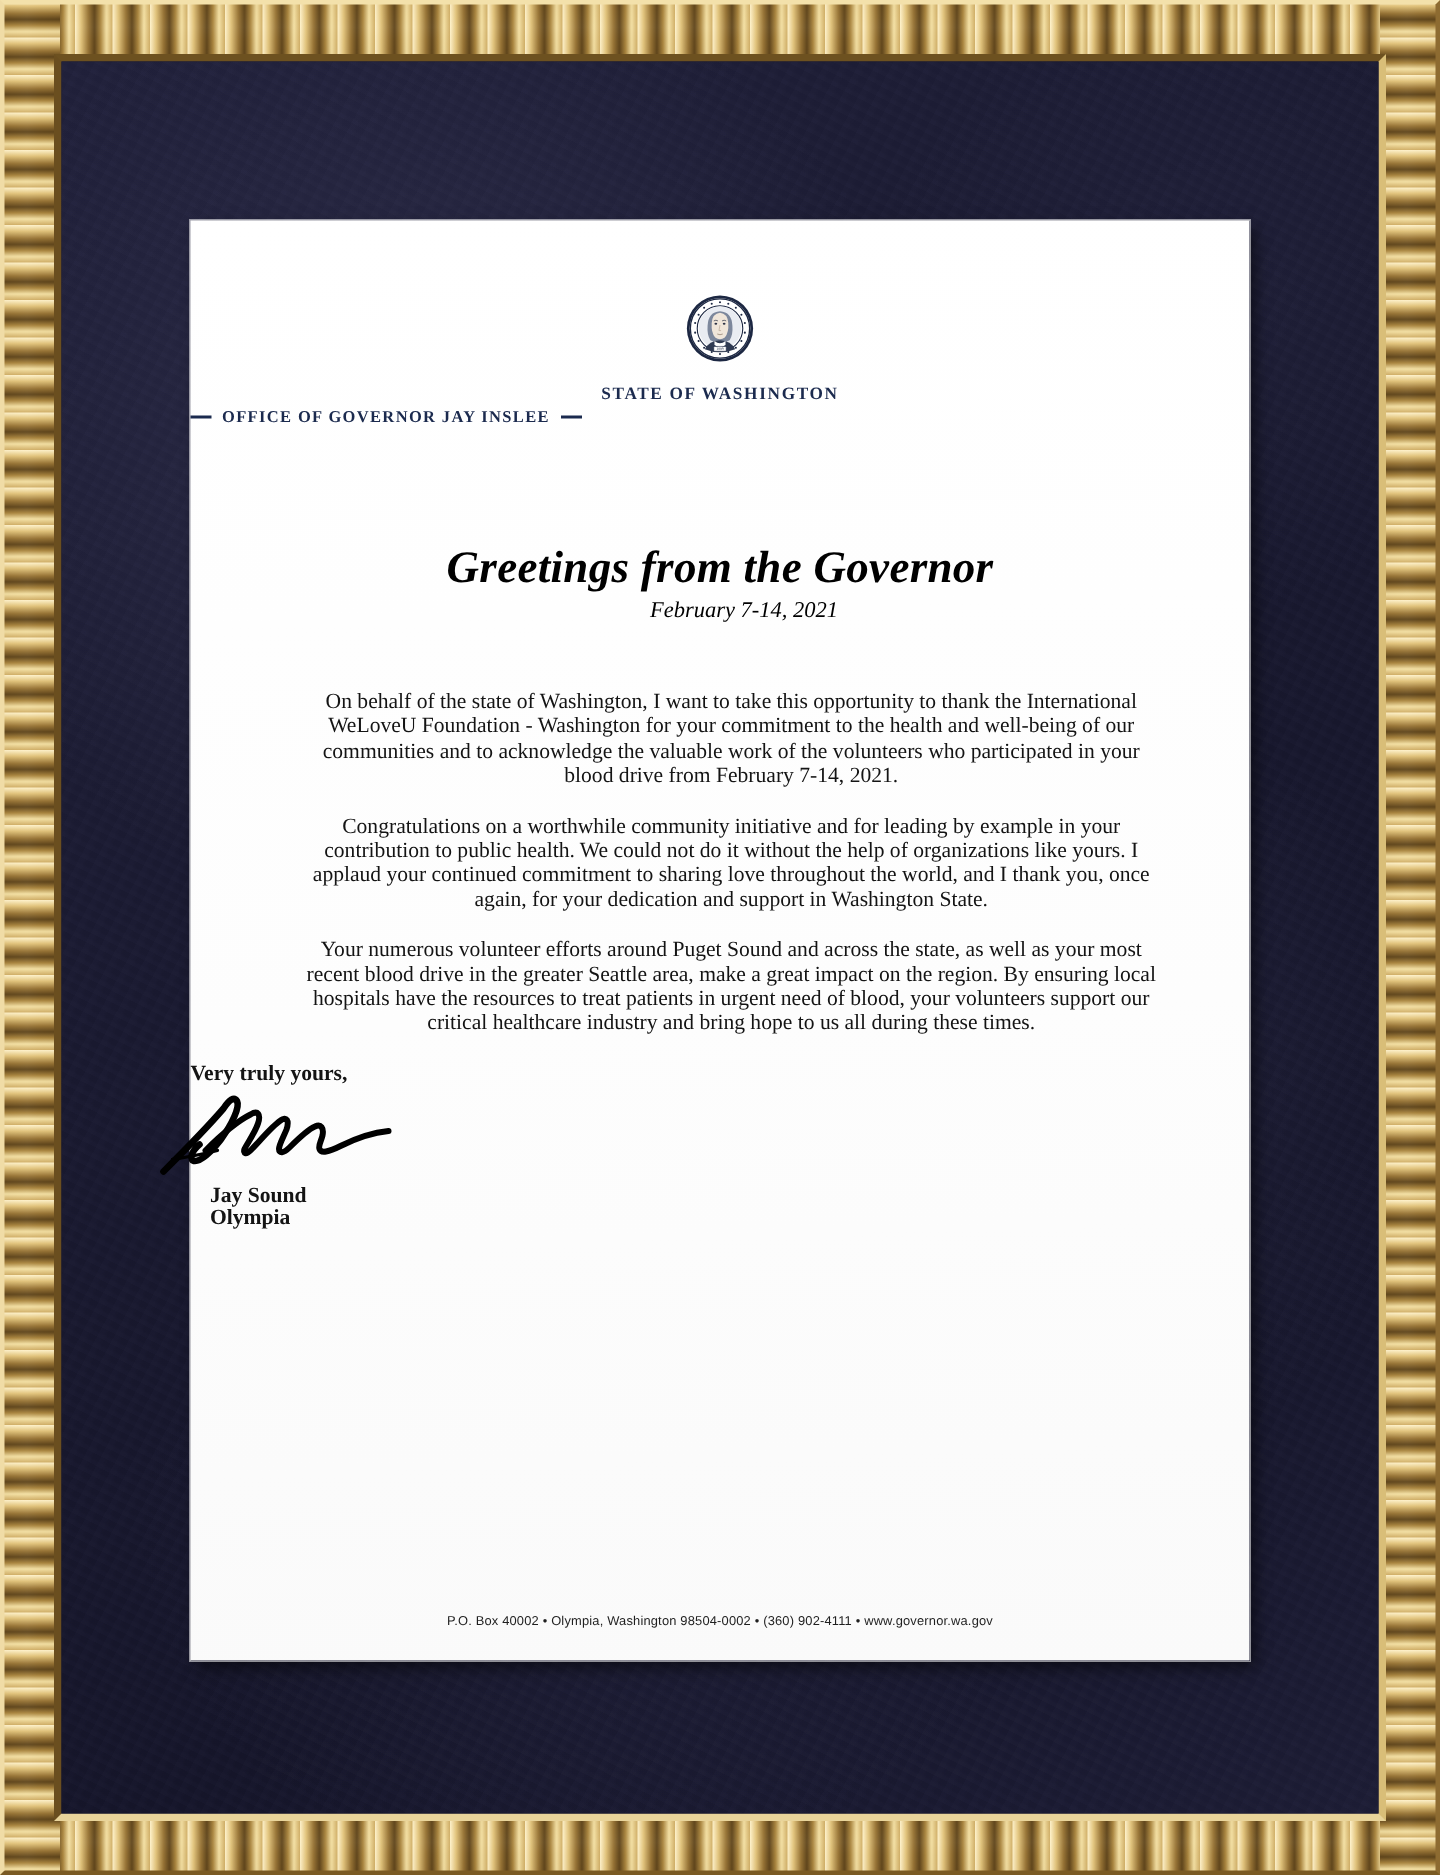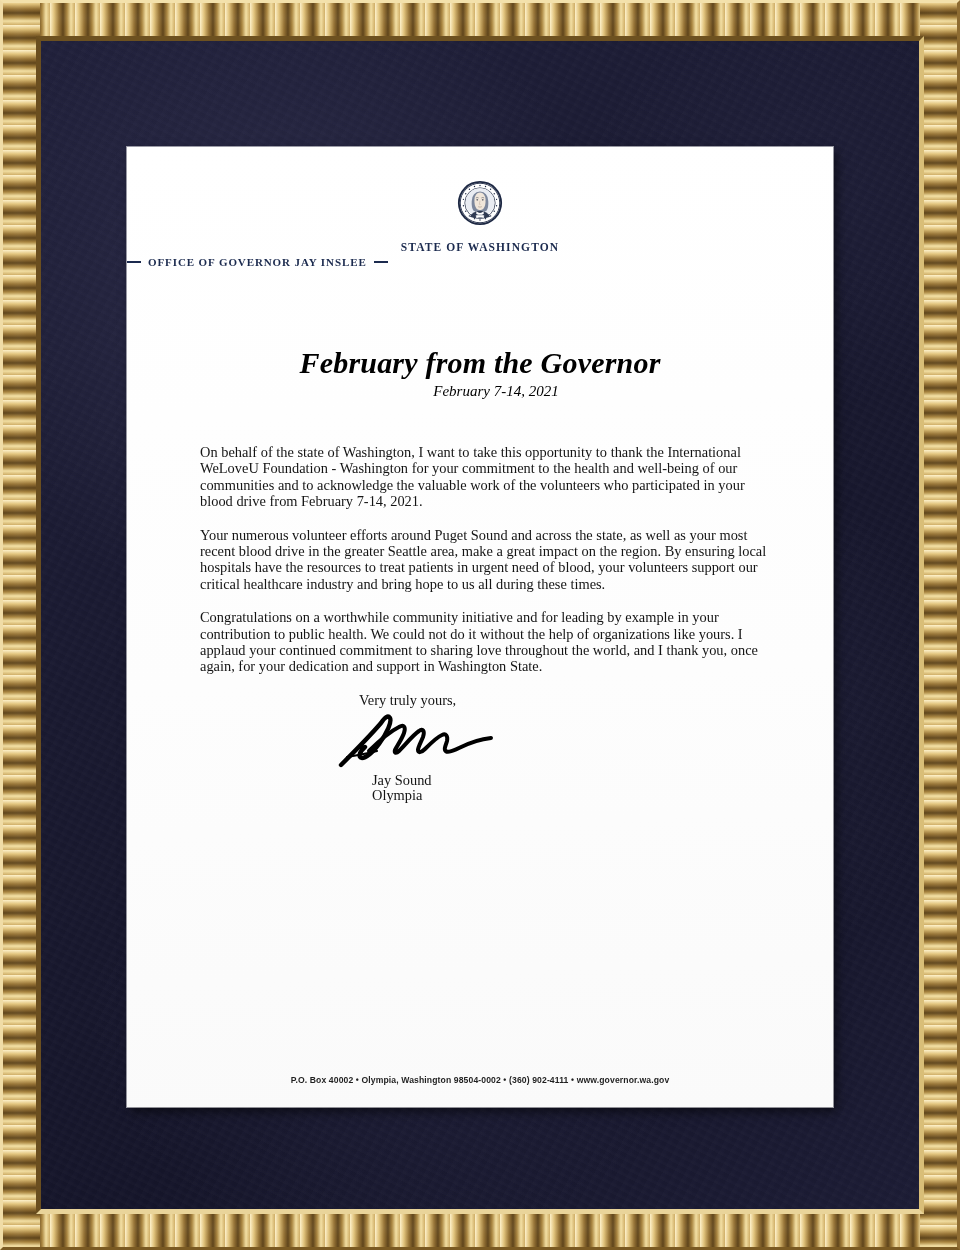--- a/index.html
+++ b/index.html
@@ -141,20 +141,21 @@
     background: linear-gradient(178deg, #ffffff 0%, #fdfdfd 55%, #fafafa 100%);
     box-shadow: 0 0 0 1px rgba(255,255,255,0.55),
                 4px 5px 10px rgba(0,0,0,0.55);
     box-sizing: border-box;
   }
 
   
   .letterhead {
     text-align: center;
     padding-top: 33px;
+    margin-top: 16px;
   }
   .seal {
     width: 46px;
     height: 46px;
     margin: 0 auto;
     display: block;
   }
   .lh-line1 {
     margin-top: 15px;
     font-family: "Liberation Serif", serif;
@@ -211,27 +212,27 @@
   
   .body-block {
     margin: 44px 58px 0 73px;
   }
   .body-para {
     font-family: "Liberation Serif", serif;
     font-size: 14.4px;
     line-height: 16.4px;
     color: #141414;
     margin: 0 0 17px 0;
-    text-align: left;
+    text-align: center;
   }
 
   
   .sig-block {
     margin-top: 8px;
-    margin-left: 232px;
+    font-weight: bold;
   }
   .sig-closing {
     font-family: "Liberation Serif", serif;
     font-size: 14.4px;
     color: #141414;
   }
   .sig-mark {
     margin-top: 2px;
     margin-left: -24px;
     height: 58px;
@@ -247,21 +248,21 @@
 
   
   .paper-footer {
     position: absolute;
     left: 0;
     right: 0;
     bottom: 22px;
     text-align: center;
     font-family: "Liberation Sans", sans-serif;
     font-size: 8.6px;
-    font-weight: bold;
+    font-weight: normal;
     letter-spacing: 0.12px;
     color: #1f1f1f;
   }
 </style>
 </head>
 <body>
 
 <div class="frame-outer">
 
   <div class="frame-band top">
@@ -339,28 +340,28 @@
       <div class="lh-line1">State of Washington</div>
 
       <div class="lh-line2-wrap">
         <span class="lh-dash"></span>
         <span class="lh-line2">Office of Governor Jay Inslee</span>
         <span class="lh-dash"></span>
       </div>
     </div>
 
     <div class="title-block">
-      <div class="doc-title">February from the Governor</div>
+      <div class="doc-title">Greetings from the Governor</div>
       <div class="doc-date">February 7-14, 2021</div>
     </div>
 
     <div class="body-block">
       <p class="body-para">On behalf of the state of Washington, I want to take this opportunity to thank the International WeLoveU Foundation - Washington for your commitment to the health and well-being of our communities and to acknowledge the valuable work of the volunteers who participated in your blood drive from February 7-14, 2021.</p>
+      <p class="body-para">Congratulations on a worthwhile community initiative and for leading by example in your contribution to public health. We could not do it without the help of organizations like yours. I applaud your continued commitment to sharing love throughout the world, and I thank you, once again, for your dedication and support in Washington State.</p>
       <p class="body-para">Your numerous volunteer efforts around Puget Sound and across the state, as well as your most recent blood drive in the greater Seattle area, make a great impact on the region. By ensuring local hospitals have the resources to treat patients in urgent need of blood, your volunteers support our critical healthcare industry and bring hope to us all during these times.</p>
-      <p class="body-para">Congratulations on a worthwhile community initiative and for leading by example in your contribution to public health. We could not do it without the help of organizations like yours. I applaud your continued commitment to sharing love throughout the world, and I thank you, once again, for your dedication and support in Washington State.</p>
     </div>
 
     <div class="sig-block">
       <div class="sig-closing">Very truly yours,</div>
 
       <svg class="sig-mark" viewBox="0 0 170 58">
         <g fill="none" stroke="#000000" stroke-linecap="round" stroke-linejoin="round">
           <path d="M6 54 C 20 40, 34 26, 46 12 C 50 6, 53 4, 55 7 C 57 11, 52 22, 44 33
                    C 38 41, 31 47, 27 47 C 23 47, 24 41, 30 36" stroke-width="4.4"></path>
           <path d="M34 40 C 44 30, 56 20, 64 16 C 69 13, 71 16, 69 22

